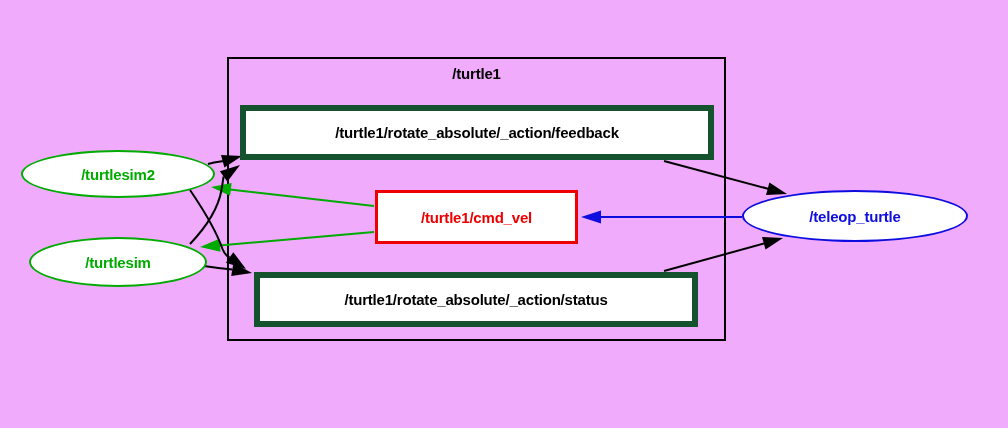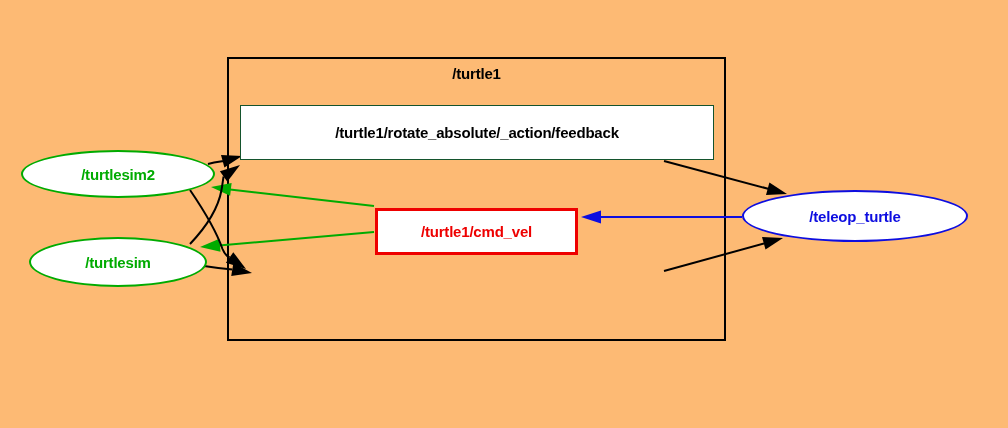--- a/index.html
+++ b/index.html
@@ -1,19 +1,19 @@
 <!DOCTYPE html>
 <html><head>
 <meta charset="utf-8">
 <style>
   html,body{margin:0;padding:0;background:#ffffff;}
   .canvas{
     position:relative;
     width:1008px;height:428px;
-    background:#fdba74;
+    background:#f0abfc;
     font-family:"Liberation Sans", sans-serif;
     overflow:hidden;
   }
   .edges{position:absolute;left:0;top:0;width:1008px;height:428px;z-index:1;}
   .edges path, .edges line{fill:none;stroke-width:2;}
   .st-black{stroke:#000000;}
   .st-green{stroke:#00ab00;}
   .st-blue{stroke:#0d0de0;}
   .f-black{fill:#000000;stroke:none;}
   .f-green{fill:#00ab00;stroke:none;}
@@ -25,21 +25,21 @@
   .group-label{
     position:absolute;left:227px;top:63px;width:499px;height:22px;
     text-align:center;font-size:15px;font-weight:bold;color:#000;z-index:0;
     letter-spacing:-0.2px;line-height:22px;
   }
   .node{
     position:absolute;display:flex;align-items:center;justify-content:center;
     background:#ffffff;font-size:15px;font-weight:bold;letter-spacing:-0.2px;
     box-sizing:border-box;z-index:2;white-space:nowrap;
   }
-  .rect-black{border:1px solid #14532d;color:#000;}
+  .rect-black{border:6px solid #14532d;color:#000;}
   .rect-red{border:3px solid #ee0000;color:#ee0000;}
   .ellipse{border-radius:50%;}
   .node-green{border:2px solid #00ab00;color:#00ab00;text-align:center;}
   .node-blue{border:2px solid #0d0de0;color:#0d0de0;}
 </style>
 </head>
 <body>
 
 <div class="canvas">
 
@@ -91,24 +91,27 @@
     </g>
   </svg>
 
   <div class="group-box"></div>
   <div class="group-label">/turtle1</div>
 
   <div class="node rect-black" style="left:240px;top:105px;width:474px;height:55px;">
     <span>/turtle1/rotate_absolute/_action/feedback</span>
   </div>
 
-  <div class="node rect-red" style="left:375px;top:190px;width:203px;height:47px;margin-top:18px;">
+  <div class="node rect-red" style="left:375px;top:190px;width:203px;height:54px;">
     <span>/turtle1/cmd_vel</span>
   </div>
 
+  <div class="node rect-black" style="left:254px;top:272px;width:444px;height:55px;">
+    <span>/turtle1/rotate_absolute/_action/status</span>
+  </div>
 
   <div class="node ellipse node-green" style="left:21px;top:150px;width:194px;height:48px;">
     <span>/turtlesim2</span>
   </div>
 
   <div class="node ellipse node-blue" style="left:742px;top:190px;width:226px;height:52px;">
     <span>/teleop_turtle</span>
   </div>
 
   <div class="node ellipse node-green" style="left:29px;top:237px;width:178px;height:50px;">

